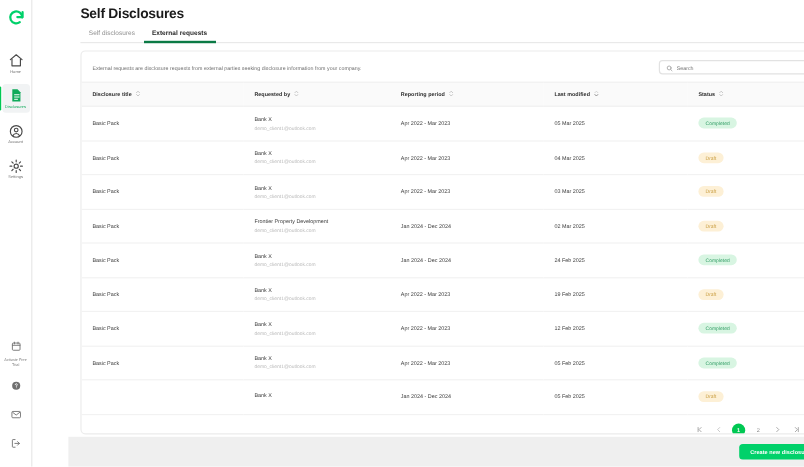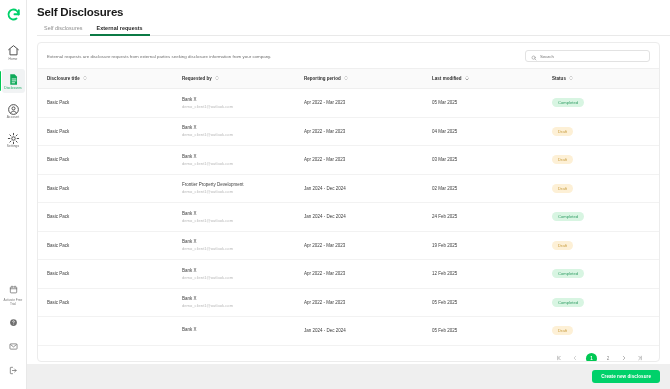--- a/index.html
+++ b/index.html
@@ -2,21 +2,21 @@
 <html><head>
 <meta charset="utf-8">
 <style>
   * { box-sizing: border-box; margin: 0; padding: 0; }
   html, body {
     width: 670px; height: 389px;
     font-family: "Liberation Sans", sans-serif;
     background: #ffffff;
     overflow: hidden;
   }
-  .app { display: flex; width: 670px; height: 287px; position: relative; }
+  .app { display: flex; width: 670px; height: 287px; position: relative; gap: 30px; }
 
   
   .sidebar {
     width: 27px; height: 389px;
     background: #ffffff;
     border-right: 1px solid #e8e8e8;
     display: flex; flex-direction: column; align-items: center;
     flex: 0 0 27px;
     position: relative;
   }

